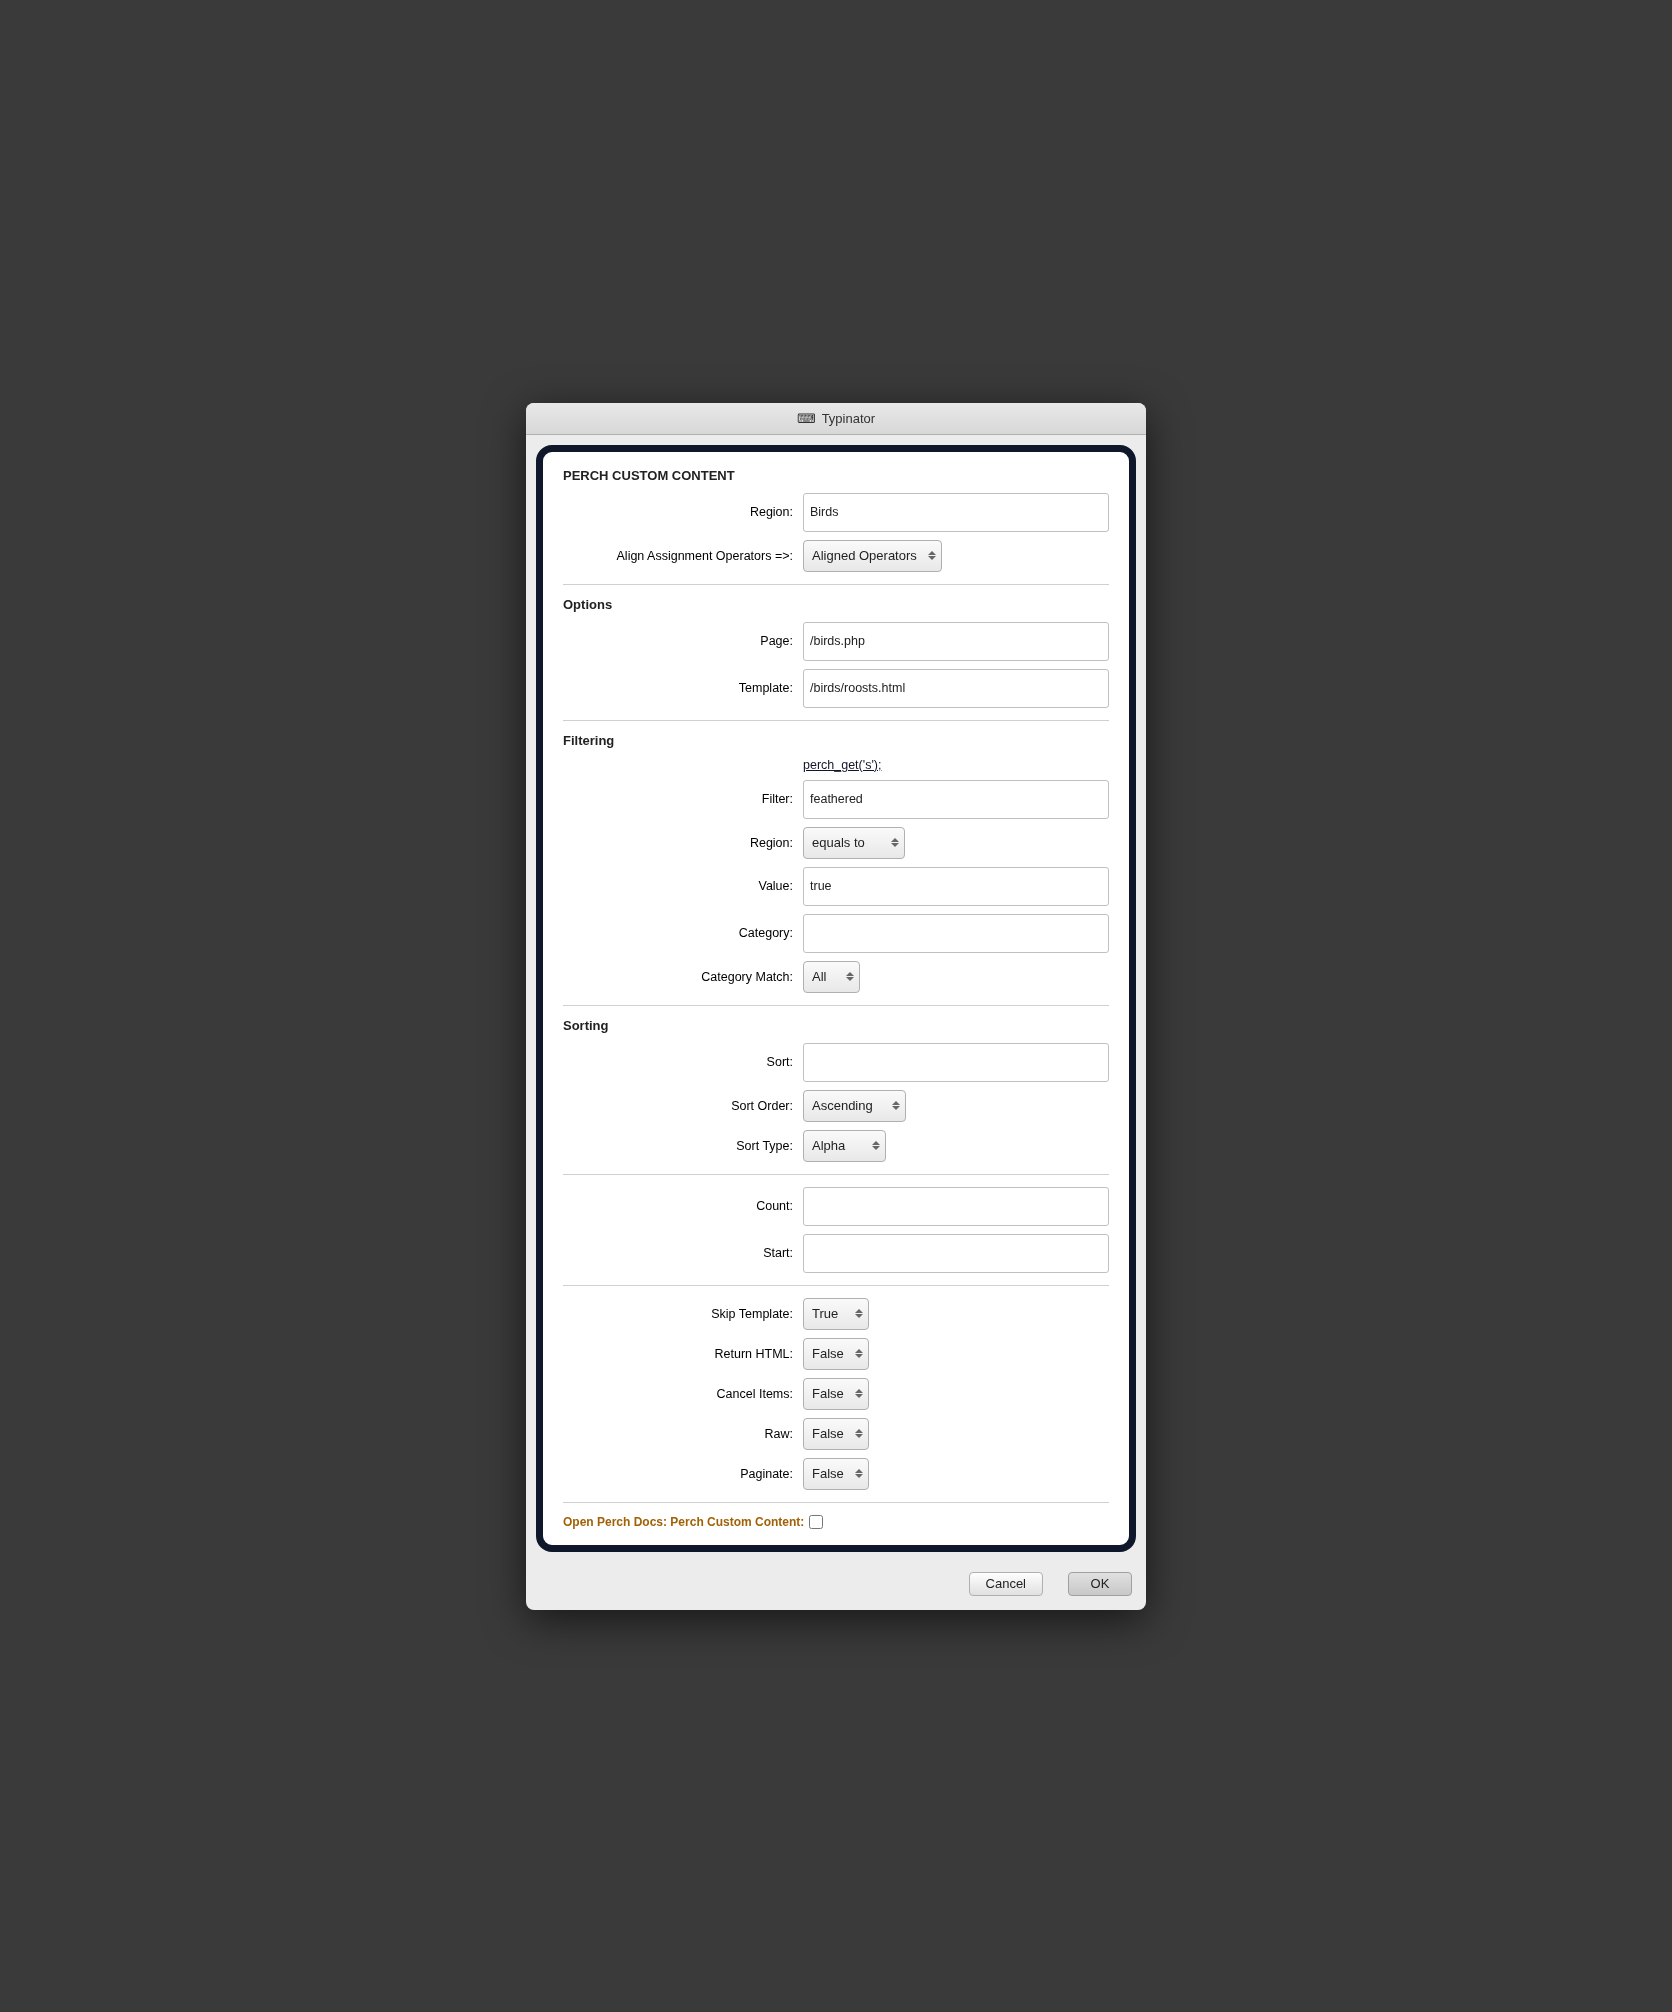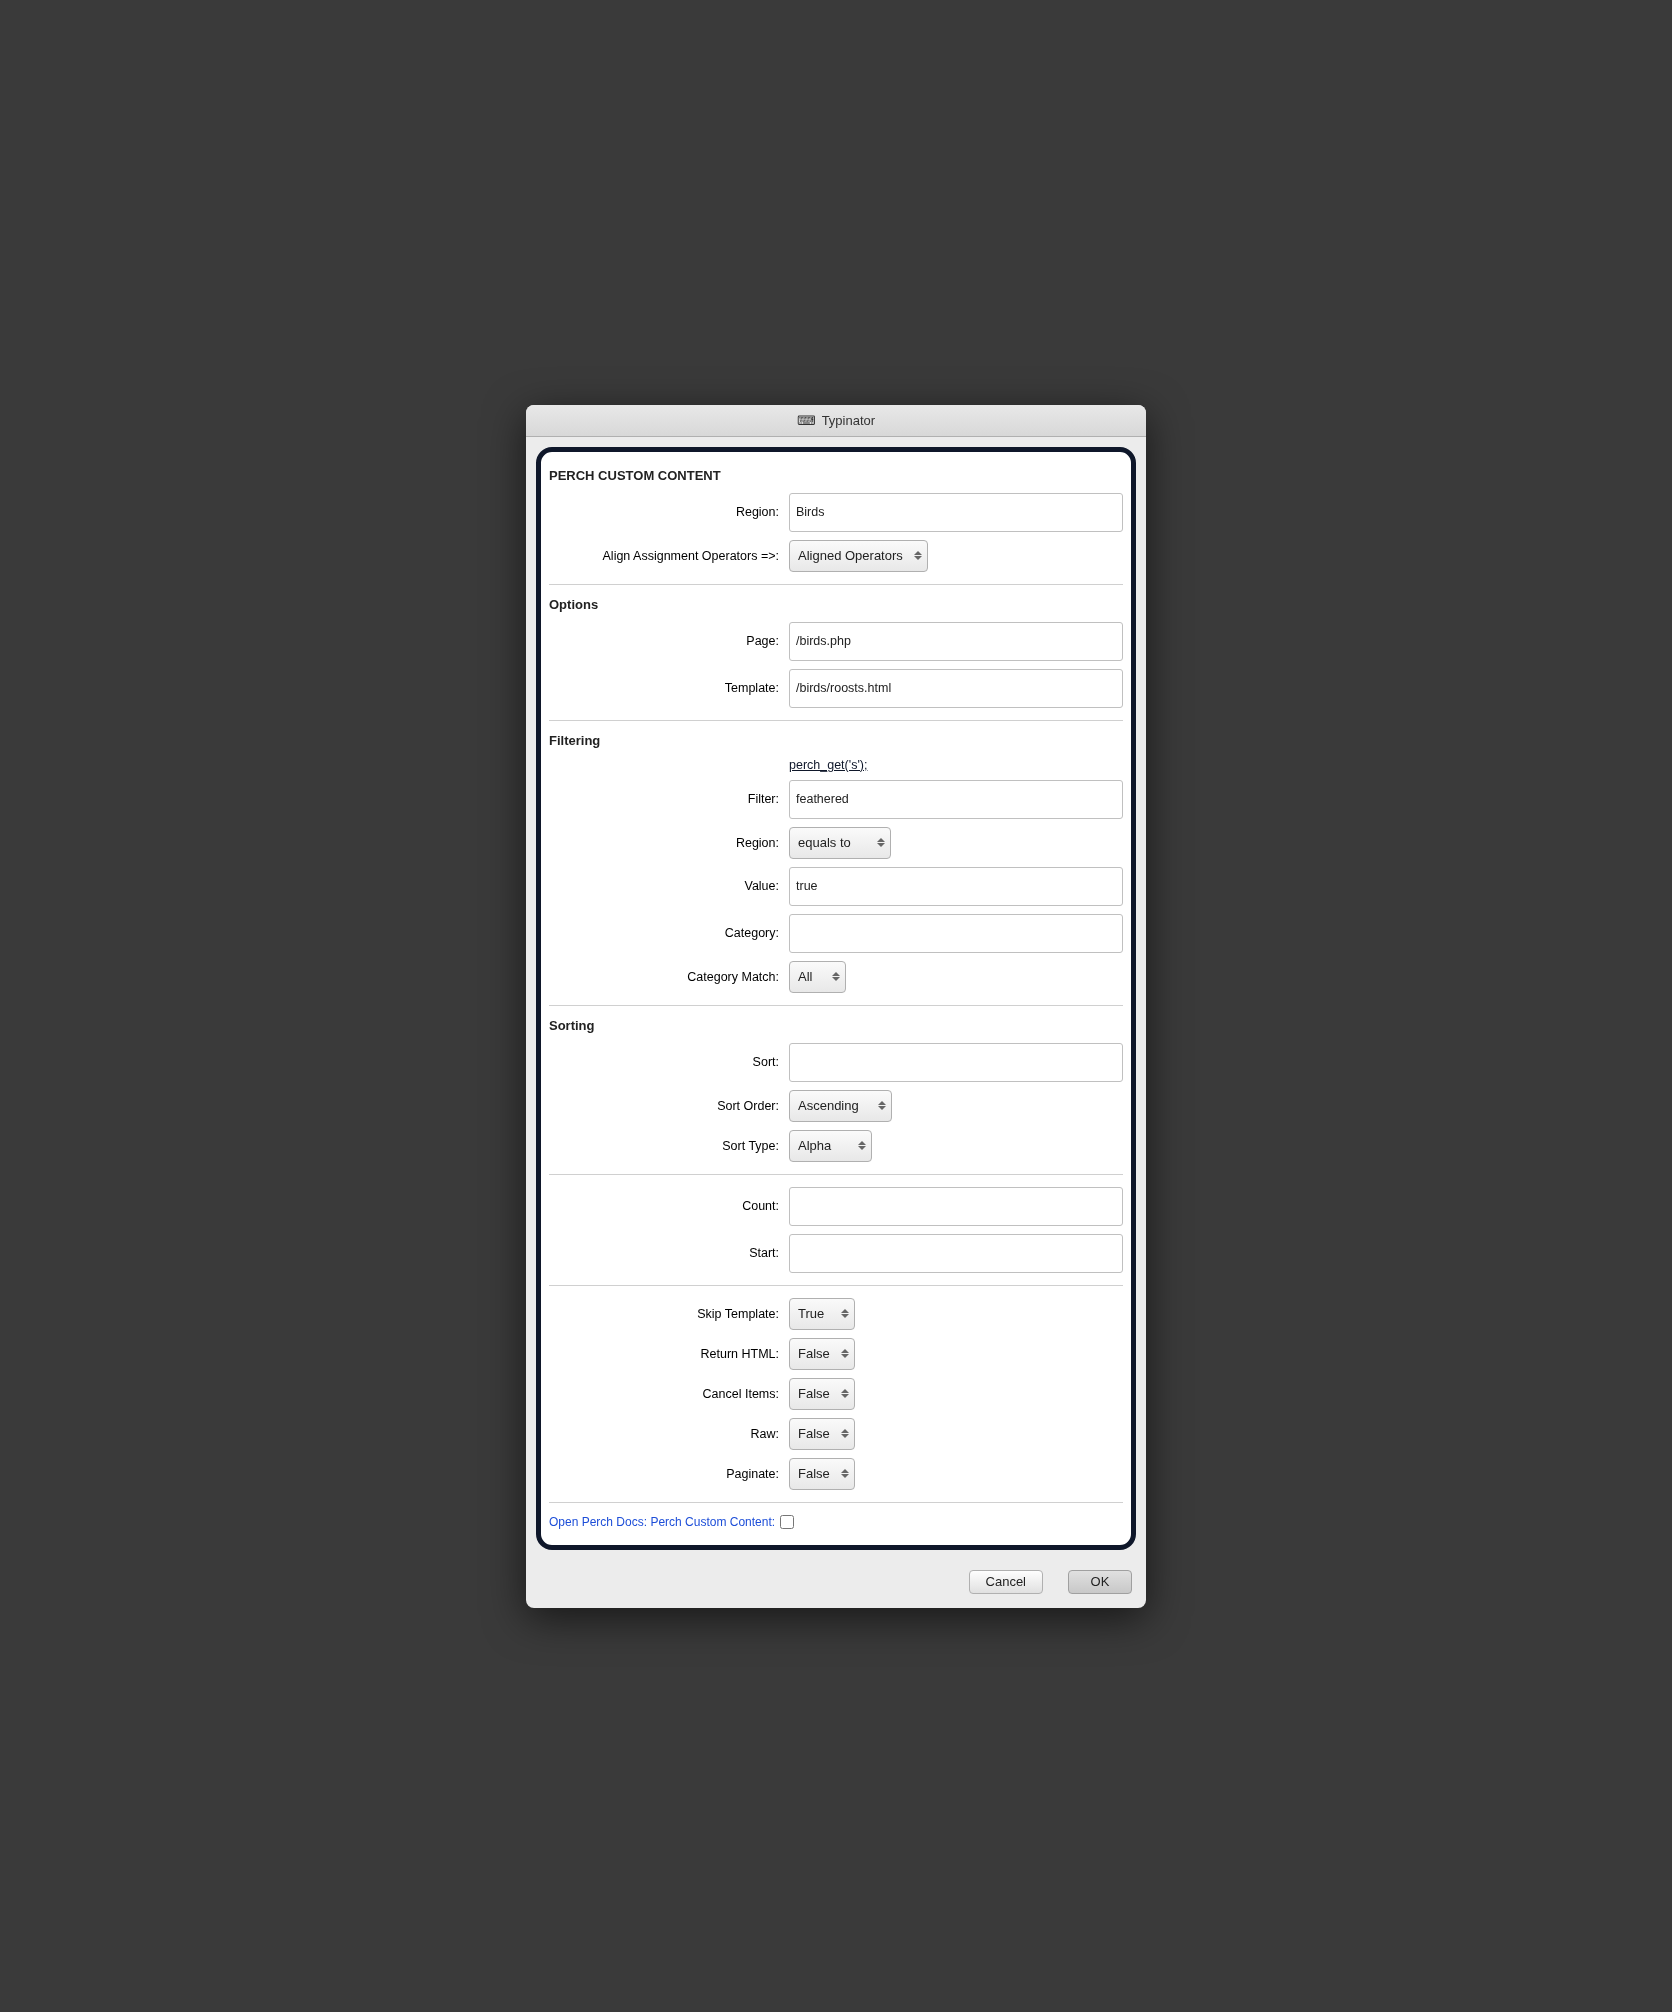--- a/index.html
+++ b/index.html
@@ -41,23 +41,23 @@
       gap: 6px;
     }
 
     .titlebar-icon {
       font-size: 13px;
     }
 
     .content {
       background: #fff;
       margin: 10px;
-      border: 5px solid #0f172a;
+      border: 7px solid #0f172a;
       border-radius: 16px;
-      padding: 16px 8px;
+      padding: 16px 20px;
     }
 
     .section-title {
       font-weight: bold;
       font-size: 13px;
       color: #222;
       margin-bottom: 10px;
     }
 
     .divider {
@@ -164,22 +164,23 @@
     }
 
     .checkbox-row {
       display: flex;
       align-items: center;
       margin-top: 6px;
     }
 
     .checkbox-label {
       font-size: 12px;
-      color: #1d4ed8;
+      color: #a16207;
       margin-right: 5px;
+      font-weight: bold;
     }
 
     input[type="checkbox"] {
       width: 14px;
       height: 14px;
       cursor: pointer;
     }
 
     .footer {
       padding: 10px 14px 14px;

